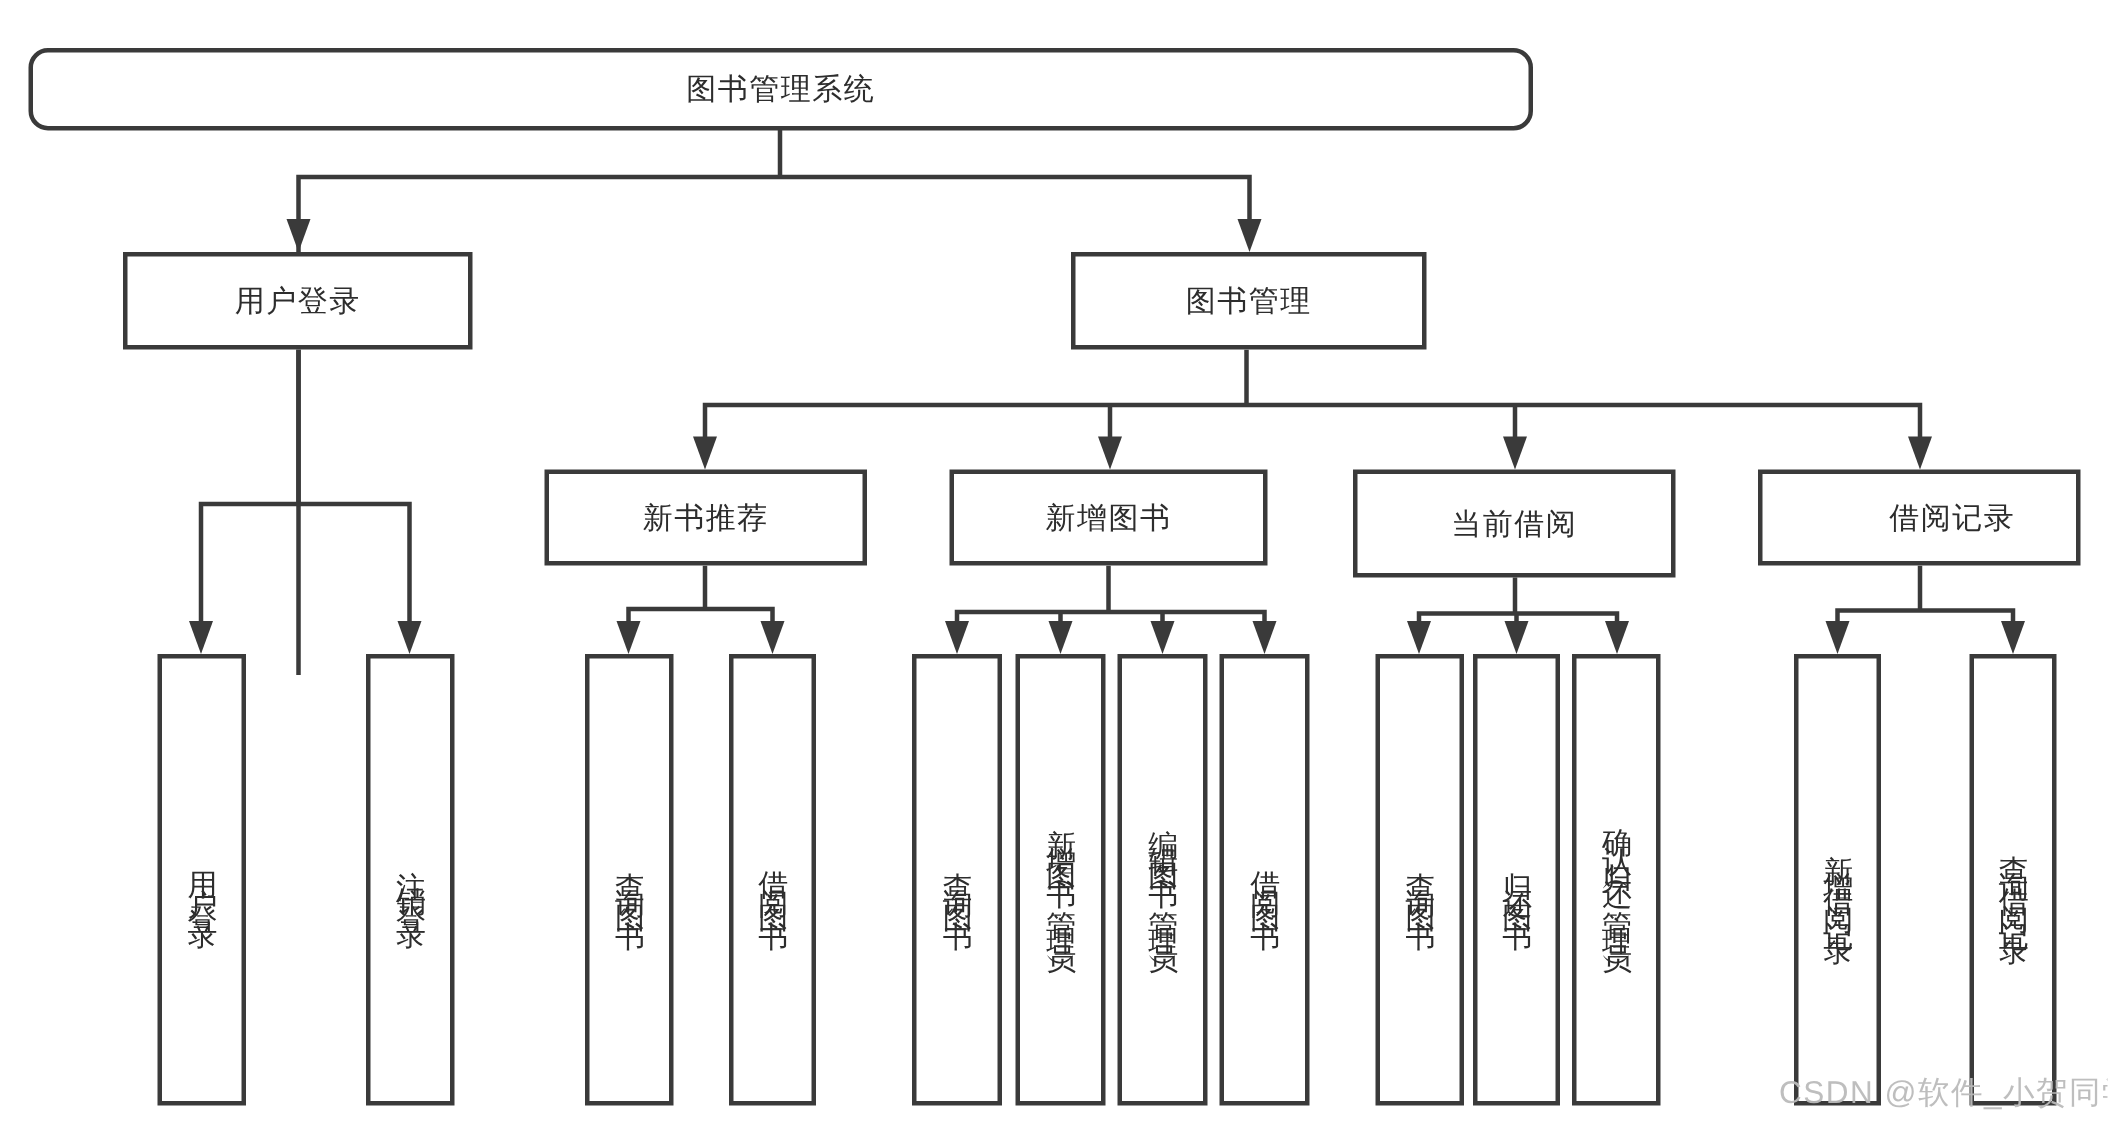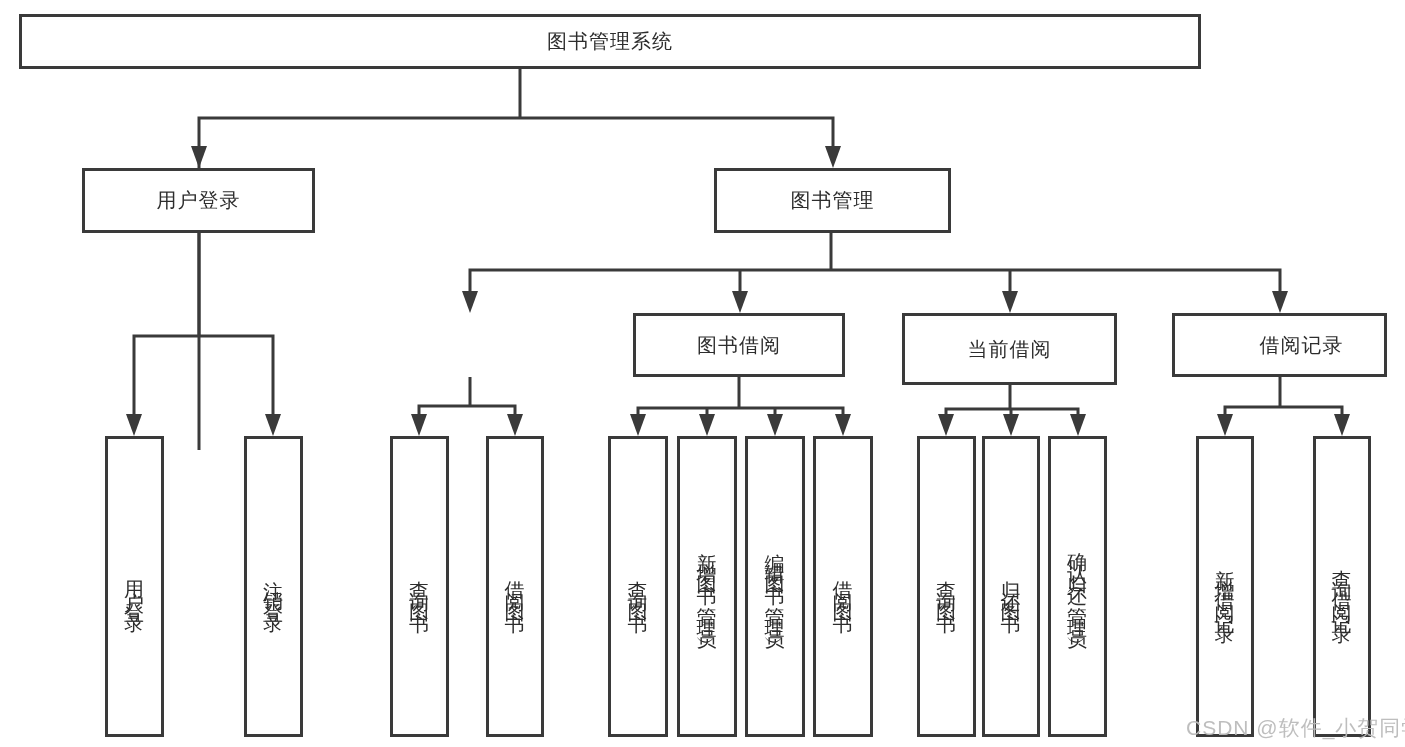--- a/index.html
+++ b/index.html
@@ -76,26 +76,27 @@
       <polygon points="767,414 783,414 775,436"></polygon>
       <polygon points="835,414 851,414 843,436"></polygon>
       <polygon points="938,414 954,414 946,436"></polygon>
       <polygon points="1003,414 1019,414 1011,436"></polygon>
       <polygon points="1070,414 1086,414 1078,436"></polygon>
       <polygon points="1217,414 1233,414 1225,436"></polygon>
       <polygon points="1334,414 1350,414 1342,436"></polygon>
     </g>
   </svg>
 
-  <div class="node hnode" style="left:19px; top:14px; width:1182px; height:55px;">图书管理系统</div>
+  <div class="node hnode" style="left:19px; top:32px; width:1003px; height:55px;border-radius:13px;">图书管理系统</div>
 
   <div class="node hnode" style="left:82px; top:168px; width:233px; height:65px;">用户登录</div>
   <div class="node hnode" style="left:714px; top:168px; width:237px; height:65px;">图书管理</div>
 
-  <div class="node hnode" style="left:633px; top:313px; width:212px; height:64px;">图书借阅</div>
+  <div class="node hnode" style="left:363px; top:313px; width:215px; height:64px;">新书推荐</div>
+  <div class="node hnode" style="left:633px; top:313px; width:212px; height:64px;">新增图书</div>
   <div class="node hnode" style="left:902px; top:313px; width:215px; height:72px;">当前借阅</div>
   <div class="node hnode" style="left:1172px; top:313px; width:215px; height:64px;padding-left:44px;">借阅记录</div>
 
   <div class="node vnode" style="left:105px; top:436px; width:59px; height:301px;">用户登录</div>
   <div class="node vnode" style="left:244px; top:436px; width:59px; height:301px;">注销登录</div>
 
   <div class="node vnode" style="left:390px; top:436px; width:59px; height:301px;">查询图书</div>
   <div class="node vnode" style="left:486px; top:436px; width:58px; height:301px;">借阅图书</div>
 
   <div class="node vnode" style="left:608px; top:436px; width:60px; height:301px;">查询图书</div>

